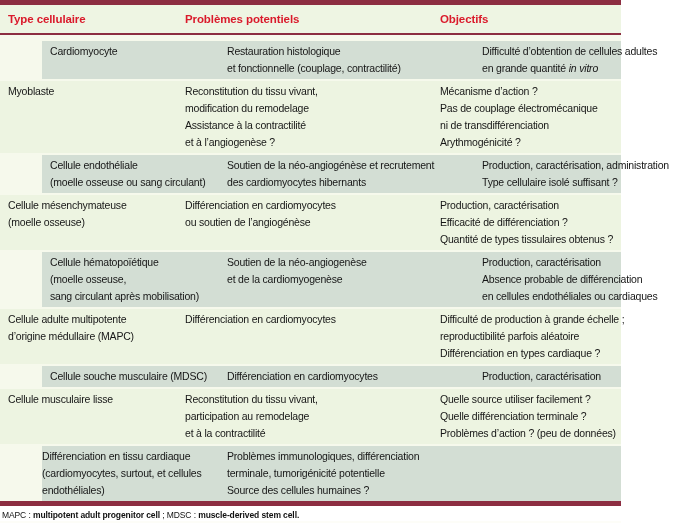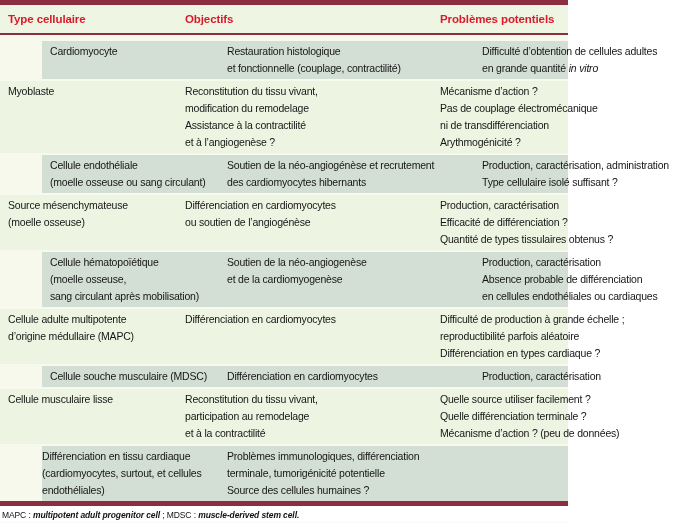--- a/index.html
+++ b/index.html
@@ -2,21 +2,21 @@
 <html><head>
 <meta charset="utf-8">
 <style>
   html, body { margin: 0; padding: 0; }
   body {
     width: 680px; height: 523px; overflow: hidden;
     background: #ffffff;
     font-family: "Liberation Sans", sans-serif;
     -webkit-font-smoothing: antialiased;
   }
-  .page { width: 568px; height: 523px; background: #fdfdf8; }
+  .page { width: 621px; height: 523px; background: #fdfdf8; }
   .topbar { height: 5px; background: #8c2d41; }
   .bottombar { height: 5px; background: #8c2d41; }
 
   .header {
     display: grid; grid-template-columns: 185px 255px 240px;
     background: #eef5e3;
     padding: 7px 0 6px 0;
     border-bottom: 2px solid #8c2d41;
   }
   .header .h {
@@ -43,32 +43,32 @@
   }
   .it { font-style: italic; }
 
   .footnote {
     padding: 4px 0 0 2px;
     font-size: 8.5px; line-height: 11px; color: #111111;
     letter-spacing: -0.1px; white-space: nowrap;
     background: #ffffff;
   }
   .fn-b { font-weight: normal; }
-  .fn-bi { font-weight: bold; font-style: italic; }
+  .fn-bi { font-weight: bold; }
 </style>
 </head>
 <body>
 
 <div class="page">
   <div class="topbar"></div>
 
   <div class="header">
     <div class="h pad-left">Type cellulaire</div>
+    <div class="h">Problèmes potentiels</div>
     <div class="h">Objectifs</div>
-    <div class="h">Problèmes potentiels</div>
   </div>
 
   <div class="rows">
 
     <div class="row gray">
       <div class="cell c1">
         <div class="line">Cardiomyocyte</div>
       </div>
       <div class="cell c2">
         <div class="line">Restauration histologique</div>
@@ -108,21 +108,21 @@
         <div class="line">des cardiomyocytes hibernants</div>
       </div>
       <div class="cell c3">
         <div class="line">Production, caractérisation, administration</div>
         <div class="line">Type cellulaire isolé suffisant ?</div>
       </div>
     </div>
 
     <div class="row pale">
       <div class="cell c1">
-        <div class="line">Source mésenchymateuse</div>
+        <div class="line">Cellule mésenchymateuse</div>
         <div class="line">(moelle osseuse)</div>
       </div>
       <div class="cell c2">
         <div class="line">Différenciation en cardiomyocytes</div>
         <div class="line">ou soutien de l’angiogénèse</div>
       </div>
       <div class="cell c3">
         <div class="line">Production, caractérisation</div>
         <div class="line">Efficacité de différenciation ?</div>
         <div class="line">Quantité de types tissulaires obtenus ?</div>
@@ -178,21 +178,21 @@
         <div class="line">Cellule musculaire lisse</div>
       </div>
       <div class="cell c2">
         <div class="line">Reconstitution du tissu vivant,</div>
         <div class="line">participation au remodelage</div>
         <div class="line">et à la contractilité</div>
       </div>
       <div class="cell c3">
         <div class="line">Quelle source utiliser facilement ?</div>
         <div class="line">Quelle différenciation terminale ?</div>
-        <div class="line">Mécanisme d’action ? (peu de données)</div>
+        <div class="line">Problèmes d’action ? (peu de données)</div>
       </div>
     </div>
 
     <div class="row gray">
       <div class="cell c2">
         <div class="line">Différenciation en tissu cardiaque</div>
         <div class="line">(cardiomyocytes, surtout, et cellules</div>
         <div class="line">endothéliales)</div>
       </div>
       <div class="cell c3">

